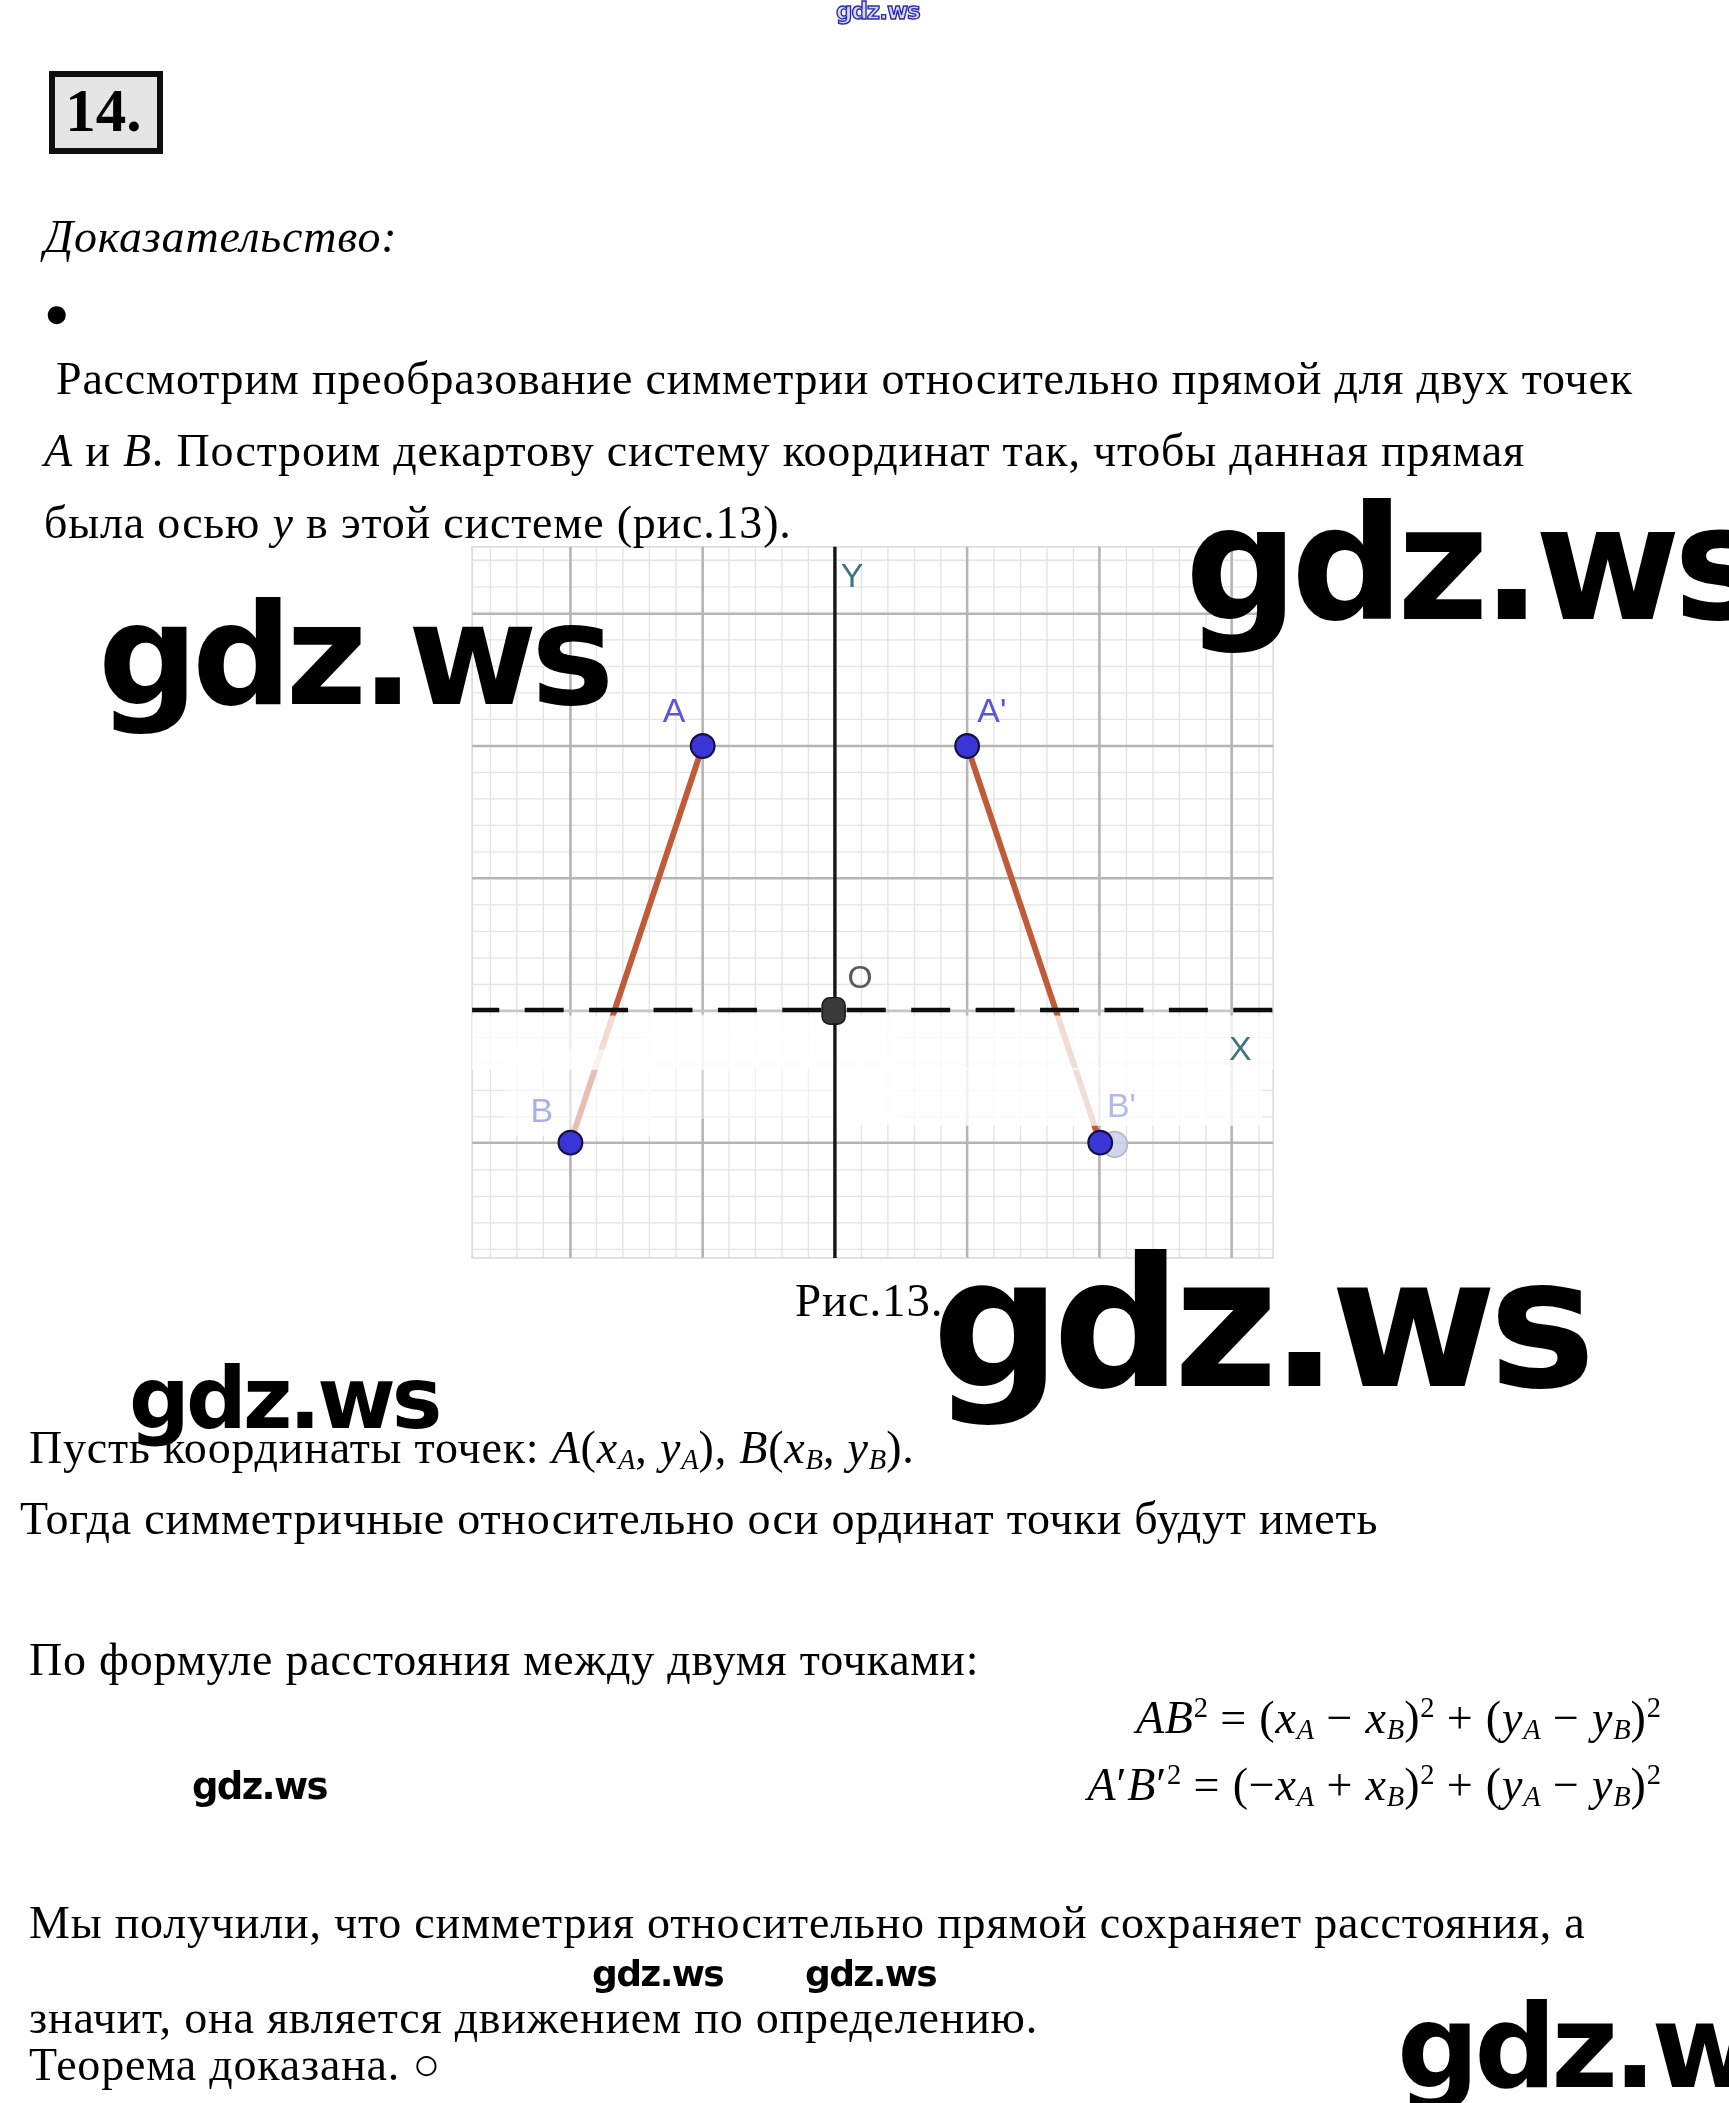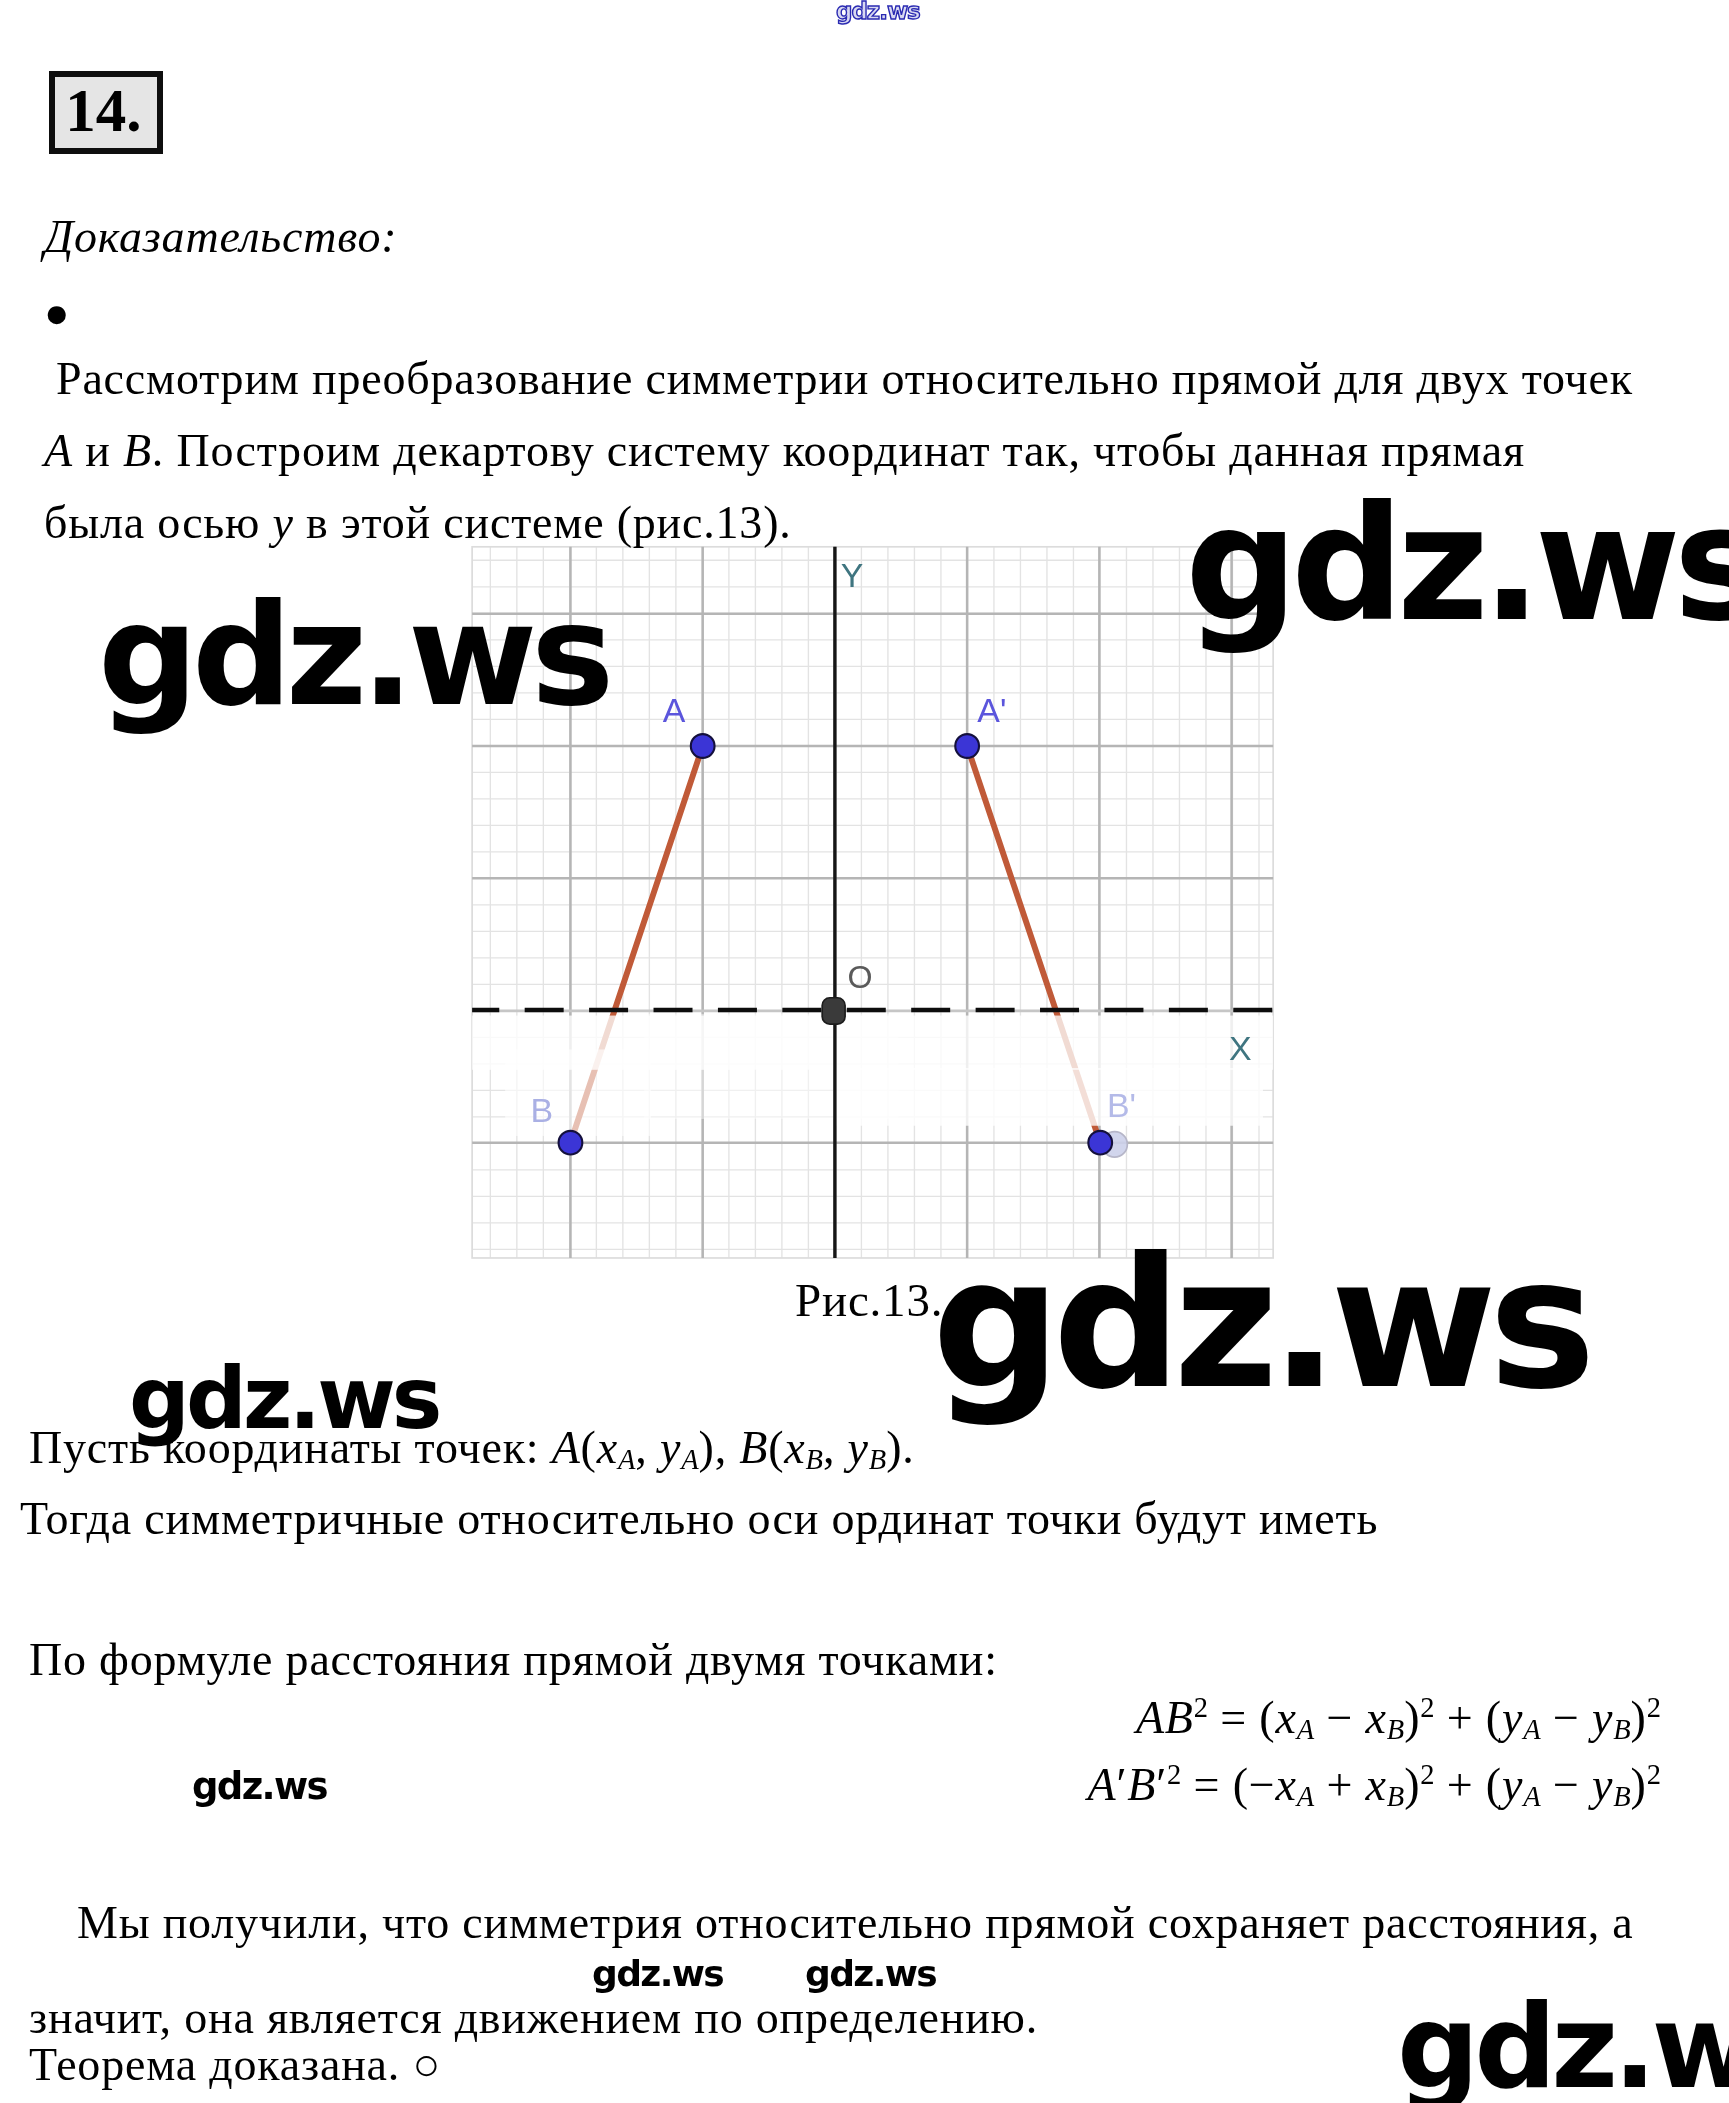--- a/index.html
+++ b/index.html
@@ -168,26 +168,26 @@
   <div class="bullet z2">●</div>
 
   <div class="tline z2" style="left:44px;top:353px;margin-left:12px;">Рассмотрим преобразование симметрии относительно прямой для двух точек</div>
   <div class="tline z2" style="left:44px;top:425px;"><i>A</i> и <i>B</i>. Построим декартову систему координат так, чтобы данная прямая</div>
   <div class="tline z2" style="left:44px;top:497px;">была осью <i>y</i> в этой системе (рис.13).</div>
 
   <div class="caption z2">Рис.13.</div>
 
   <div class="tline z2" style="left:29px;top:1422px;">Пусть координаты точек: <i>A</i>(<i>x</i><sub>A</sub>, <i>y</i><sub>A</sub>), <i>B</i>(<i>x</i><sub>B</sub>, <i>y</i><sub>B</sub>).</div>
   <div class="tline z2" style="left:20px;top:1493px;">Тогда симметричные относительно оси ординат точки будут иметь</div>
-  <div class="tline z2" style="left:29px;top:1634px;">По формуле расстояния прямой двумя точками:</div>
+  <div class="tline z2" style="left:29px;top:1634px;">По формуле расстояния между двумя точками:</div>
 
   <div class="tline formula z2" style="top:1692px;"><i>AB</i><sup>2</sup> = (<i>x</i><sub>A</sub> − <i>x</i><sub>B</sub>)<sup>2</sup> + (<i>y</i><sub>A</sub> − <i>y</i><sub>B</sub>)<sup>2</sup></div>
   <div class="tline formula z2" style="top:1759px;"><i>A</i>′<i>B</i>′<sup>2</sup> = (−<i>x</i><sub>A</sub> + <i>x</i><sub>B</sub>)<sup>2</sup> + (<i>y</i><sub>A</sub> − <i>y</i><sub>B</sub>)<sup>2</sup></div>
 
-  <div class="tline z2" style="left:29px;top:1897px;margin-left:48px;">Мы получили, что симметрия относительно прямой сохраняет расстояния, а</div>
+  <div class="tline z2" style="left:29px;top:1897px;">Мы получили, что симметрия относительно прямой сохраняет расстояния, а</div>
   <div class="tline z2" style="left:29px;top:2039px;">Теорема доказана. ○</div>
   <div class="tline z2" style="left:29px;top:1992px;">значит, она является движением по определению.</div>
 
   <div id="wm-layer">
       <div class="wm outline-blue" style="left: 836px; top: 0px; font-size: 23px;">gdz.ws</div>
       <div class="wm" style="left: 98px; top: 586px; font-size: 140px;">gdz.ws</div>
       <div class="wm" style="left: 1185px; top: 485px; font-size: 158px;">gdz.ws</div>
       <div class="wm" style="left: 932px; top: 1234px; font-size: 180px;">gdz.ws</div>
       <div class="wm" style="left: 129px; top: 1356px; font-size: 85px;">gdz.ws</div>
       <div class="wm" style="left: 192px; top: 1768px; font-size: 37px;">gdz.ws</div>

